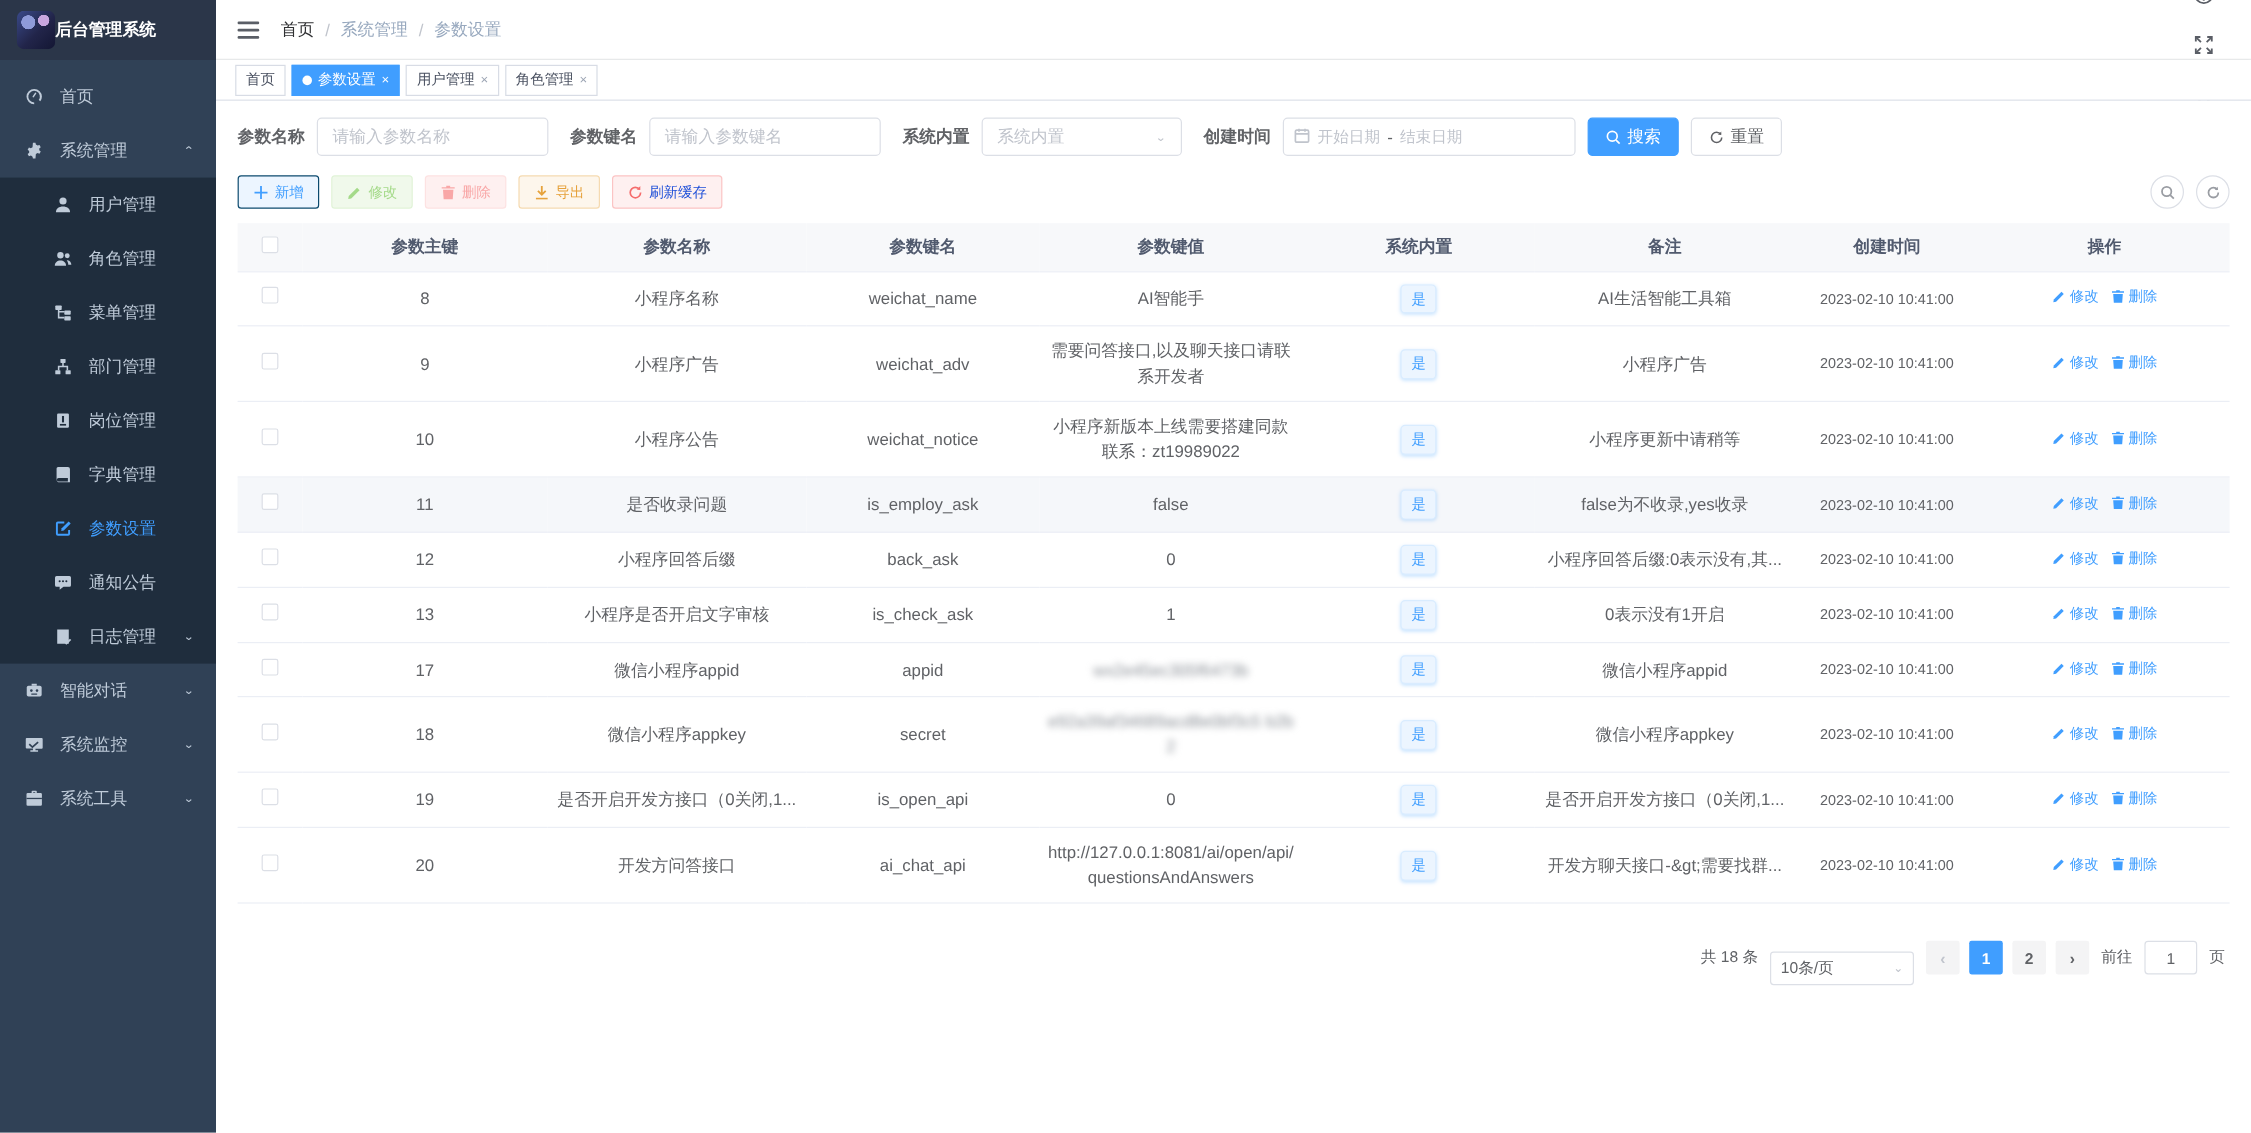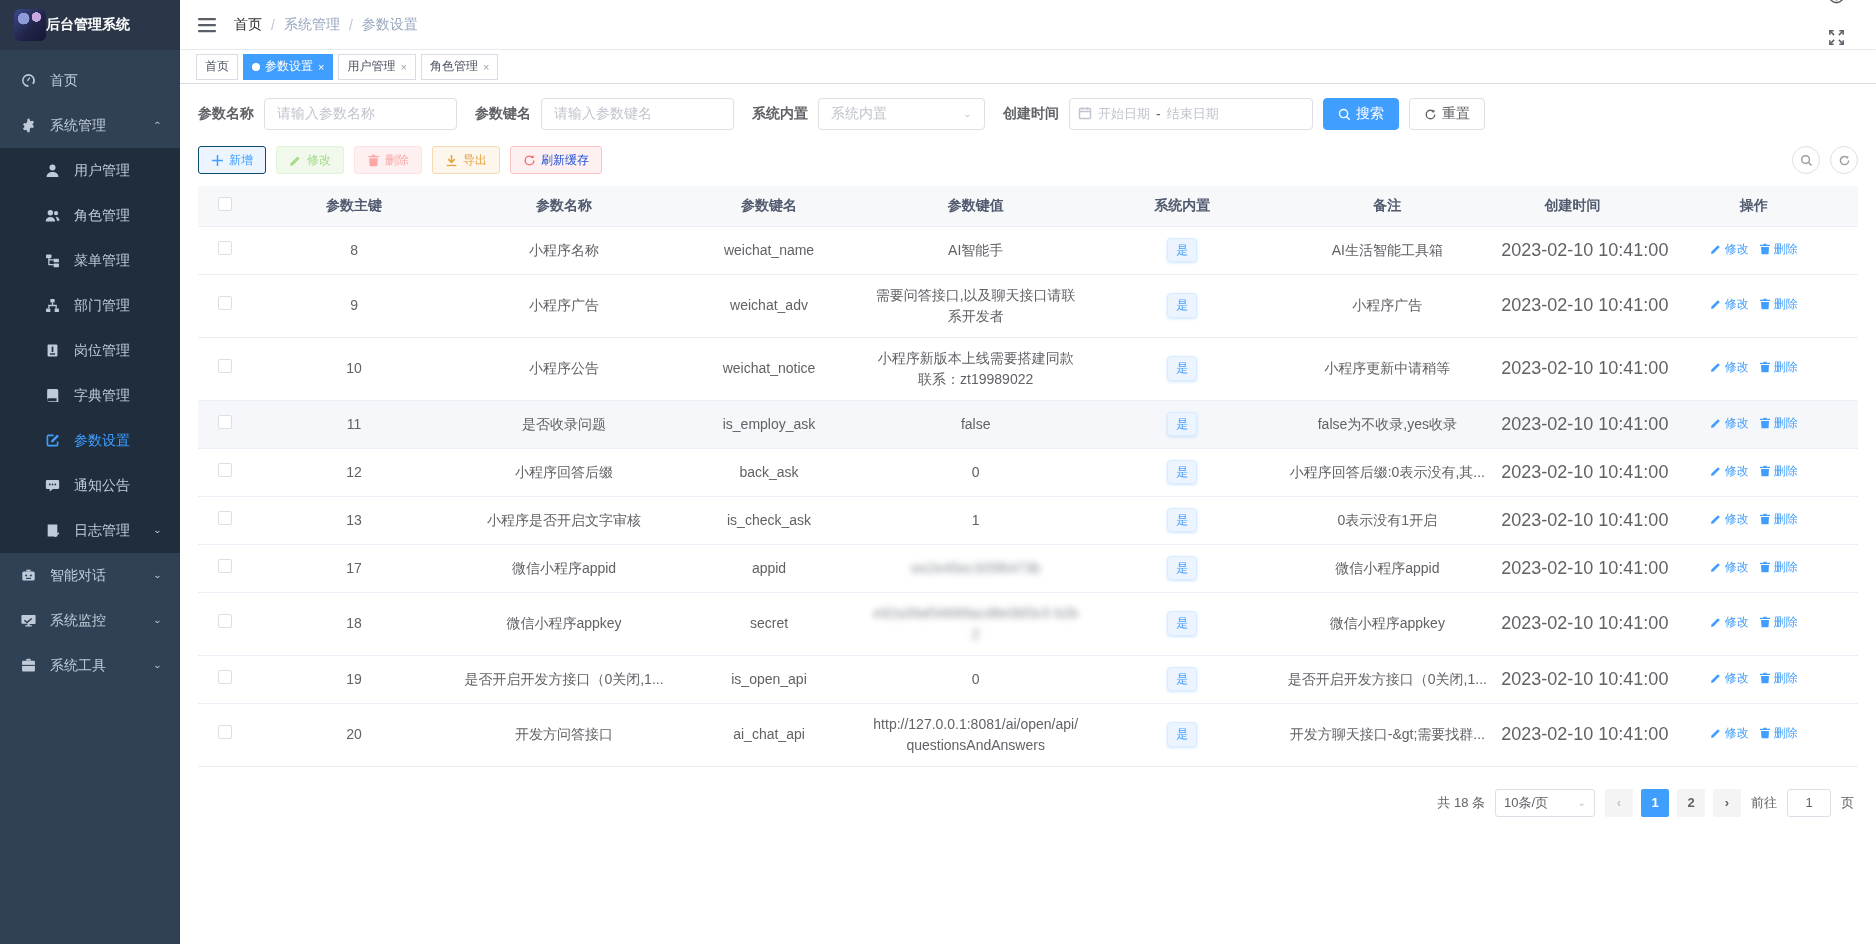--- a/index.html
+++ b/index.html
@@ -85,28 +85,28 @@
   
   table { width:100%; border-collapse:collapse; table-layout:fixed; }
   thead th { background:#f7f8fa; color:#515a6e; font-weight:700; font-size:14px; height:40px; text-align:center; border-bottom:1px solid #ebeef5; }
   tbody td { text-align:center; font-size:14px; color:#606266; border-bottom:1px solid #ebeef5; padding:10px 6px; line-height:1.5; }
   tbody tr { height:44px; background:#fff; }
   tbody tr.hl { background:#f5f7fa; }
   .cb { width:14px; height:14px; border:1px solid #dcdfe6; border-radius:2px; background:#fff; display:inline-block; cursor:pointer; }
   .tag-yes { display:inline-block; min-width:28px; padding:3px 8px; background:#ecf5ff; border:1px solid #d9ecff; border-radius:4px; color:#409eff; font-size:12px; line-height:1.4; box-shadow:0 1px 3px rgba(64,158,255,.25); }
   .val { word-break:break-all; }
   .blurred { filter:blur(3px); user-select:none; color:#8a8f96; }
-  .created { white-space:nowrap; font-size:18px; }
+  .created { white-space:nowrap; font-size:12px; }
   .ops a { color:#409eff; font-size:12px; text-decoration:none; cursor:pointer; display:inline-flex; align-items:center; gap:3px; }
   .ops a + a { margin-left:10px; }
   .ops svg { width:12px; height:12px; fill:#409eff; }
 
   
   .pagination { display:flex; justify-content:flex-end; align-items:center; gap:10px; margin-top:22px; font-size:13px; color:#606266; padding-right:4px; }
-  .psel { height:28px; width:100px; border:1px solid #dcdfe6; border-radius:3px; display:flex; align-items:center; justify-content:space-between; padding:0 8px; color:#606266; cursor:pointer; }
+  .psel { height:28px; width:120px; border:1px solid #dcdfe6; border-radius:3px; display:flex; align-items:center; justify-content:space-between; padding:0 8px; color:#606266; cursor:pointer;margin-top:18px; }
   .psel .sel-arrow { color:#c0c4cc; font-size:10px; }
   .pg-btn { min-width:28px; height:28px; border-radius:2px; background:#f4f4f5; color:#606266; display:flex; align-items:center; justify-content:center; font-weight:700; cursor:pointer; padding:0 4px; }
   .pg-btn.prev { color:#c0c4cc; }
   .pg-btn.active { background:#409eff; color:#fff; }
   .pg-group { display:flex; gap:8px; align-items:center; }
   .goto-input { width:44px; height:28px; border:1px solid #dcdfe6; border-radius:3px; display:flex; align-items:center; justify-content:center; color:#606266; }
 </style>
 </head>
 <body>
 

